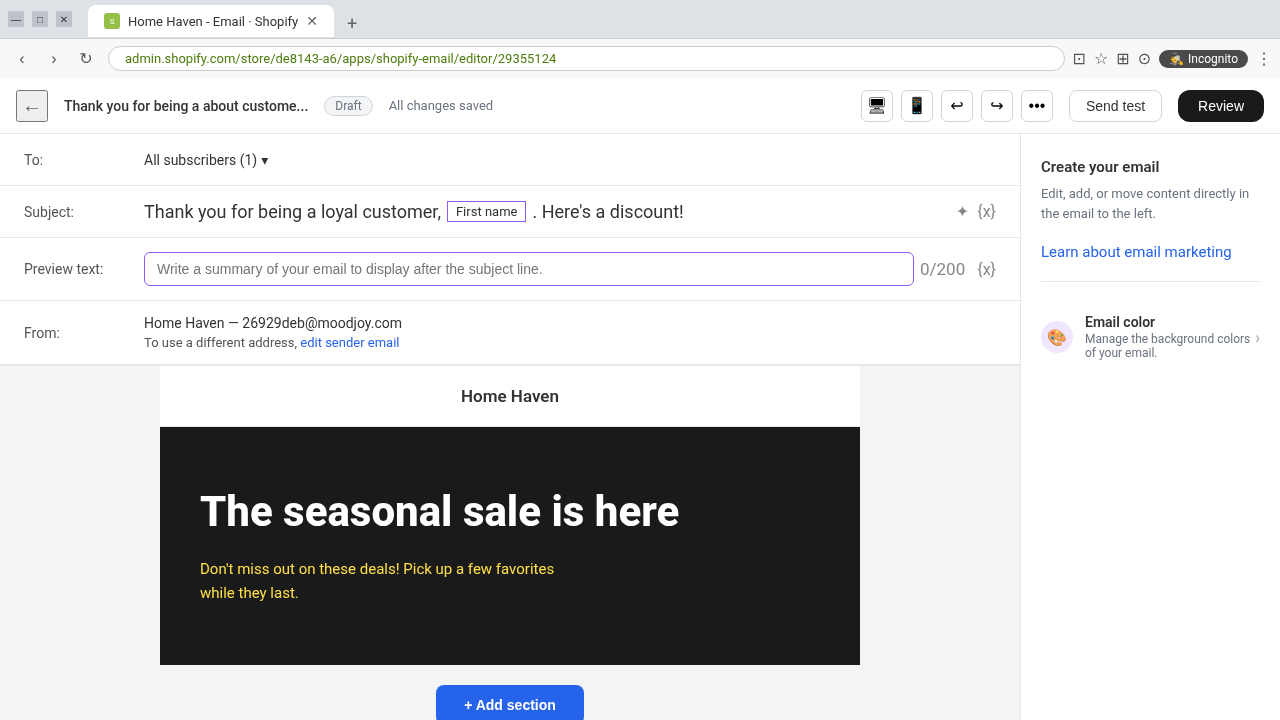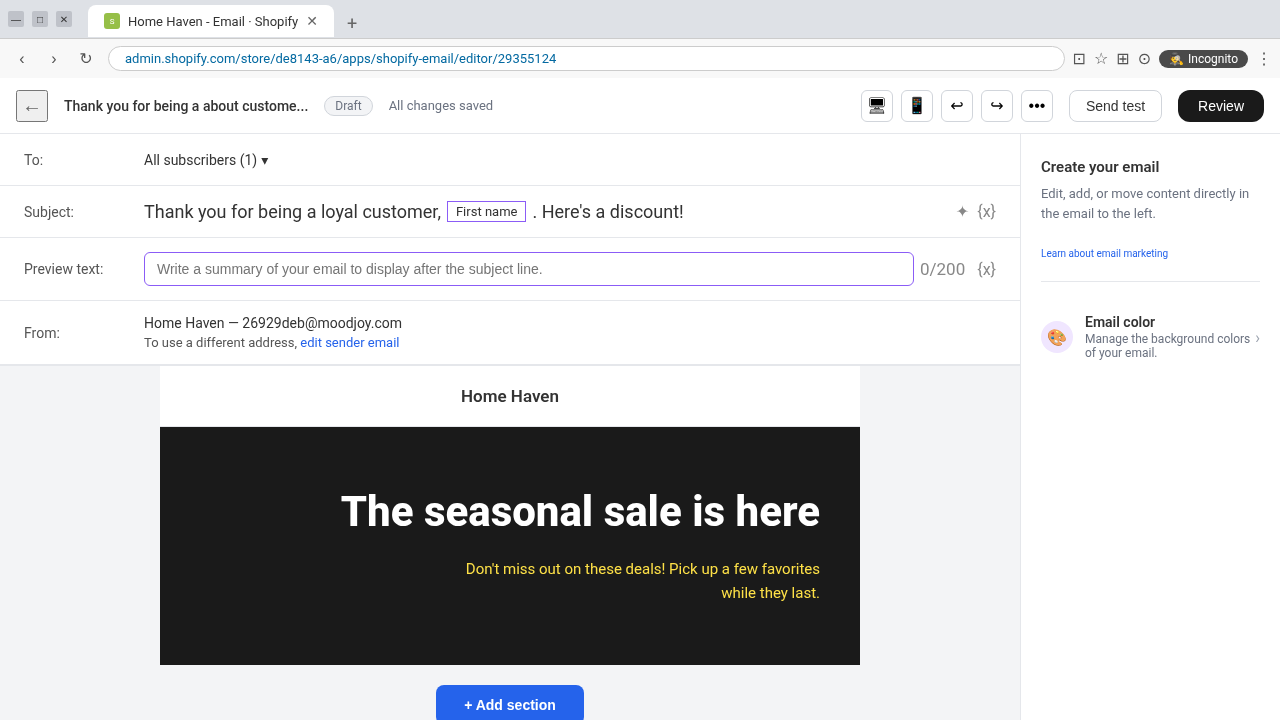--- a/index.html
+++ b/index.html
@@ -11,21 +11,21 @@
     .window-controls { display: flex; gap: 8px; align-items: center; }
     .win-btn { width: 16px; height: 16px; border-radius: 2px; border: none; cursor: pointer; display: flex; align-items: center; justify-content: center; font-size: 10px; color: #333; background: #bfc2c9; }
     .tab-bar { display: flex; align-items: flex-end; padding: 0 8px; height: 36px; gap: 4px; }
     .tab { display: flex; align-items: center; gap: 8px; background: #fff; border-radius: 8px 8px 0 0; padding: 0 16px; height: 32px; font-size: 13px; color: #333; cursor: pointer; min-width: 180px; }
     .tab .favicon { width: 16px; height: 16px; background: #96bf48; border-radius: 3px; display: flex; align-items: center; justify-content: center; font-size: 8px; color: white; }
     .tab .close-tab { margin-left: auto; color: #666; font-size: 14px; cursor: pointer; }
     .tab-new { width: 28px; height: 28px; display: flex; align-items: center; justify-content: center; border-radius: 50%; cursor: pointer; font-size: 18px; color: #666; }
     .address-bar { background: #f8f8f8; display: flex; align-items: center; height: 40px; padding: 0 8px; gap: 8px; border-top: 1px solid #ccc; }
     .nav-btns { display: flex; gap: 4px; align-items: center; }
     .nav-btn { width: 28px; height: 28px; border-radius: 50%; border: none; background: transparent; cursor: pointer; display: flex; align-items: center; justify-content: center; color: #555; font-size: 16px; }
-    .url-bar { flex: 1; background: #fff; border: 1px solid #ccc; border-radius: 20px; padding: 4px 16px; font-size: 13px; color: #0369a1; display: flex; align-items: center; }
+    .url-bar { flex: 1; background: #fff; border: 1px solid #ccc; border-radius: 20px; padding: 4px 16px; font-size: 13px; color: #4d7c0f; display: flex; align-items: center; }
     .browser-icons { display: flex; gap: 8px; align-items: center; color: #555; font-size: 16px; }
     .browser-icons span { cursor: pointer; }
     .incognito-badge { background: #4a4a4a; color: white; border-radius: 12px; padding: 2px 10px; font-size: 12px; display: flex; align-items: center; gap: 4px; }
 
     
     .app-header { background: #fff; height: 56px; display: flex; align-items: center; padding: 0 16px; gap: 16px; border-bottom: 1px solid #e5e7eb; }
     .back-btn { color: #666; font-size: 20px; cursor: pointer; width: 32px; height: 32px; display: flex; align-items: center; justify-content: center; }
     .email-title { font-size: 14px; color: #333; font-weight: 500; }
     .draft-badge { background: #f3f4f6; border: 1px solid #d1d5db; border-radius: 12px; padding: 2px 10px; font-size: 12px; color: #6b7280; }
     .saved-status { font-size: 13px; color: #6b7280; }
@@ -51,31 +51,31 @@
     .char-count { color: #888; font-size: 17px; white-space: nowrap; }
     .from-col { display: flex; flex-direction: column; gap: 4px; }
     .from-main { font-size: 14px; color: #333; }
     .from-link { font-size: 13px; color: #555; }
     .from-link a { color: #2563eb; text-decoration: none; }
 
     
     .email-preview { background: #f3f4f6; padding: 0; }
     .email-body { max-width: 700px; margin: 0 auto; background: #fff; }
     .email-brand { text-align: center; padding: 20px; font-size: 17px; font-weight: 600; color: #333; border-bottom: 1px solid #e5e7eb; }
-    .email-hero { background: #1a1a1a; padding: 60px 40px; text-align: right; }
+    .email-hero { background: #1a1a1a; padding: 60px 40px; text-align: left; }
     .hero-title { font-size: 42px; font-weight: 800; color: #fff; line-height: 1.2; margin-bottom: 20px; }
     .add-section-container { display: flex; justify-content: center; padding: 20px; }
     .add-section-btn { background: #2563eb; color: white; border: none; border-radius: 8px; padding: 12px 28px; font-size: 14px; font-weight: 600; cursor: pointer; display: flex; align-items: center; gap: 8px; }
 
     
     .right-sidebar { width: 260px; background: #fff; border-left: 1px solid #e5e7eb; padding: 24px 20px; display: flex; flex-direction: column; gap: 20px; }
     .sidebar-section { padding-bottom: 20px; border-bottom: 1px solid #e5e7eb; }
     .sidebar-title { font-size: 15px; font-weight: 600; color: #333; margin-bottom: 8px; }
     .sidebar-desc { font-size: 13px; color: #6b7280; line-height: 1.5; }
-    .sidebar-link { color: #2563eb; text-decoration: none; font-size: 10px; }
+    .sidebar-link { color: #2563eb; text-decoration: none; font-size: 15px; }
     .email-color-row { display: flex; align-items: center; padding: 12px 0; cursor: pointer; }
     .color-icon { width: 32px; height: 32px; border-radius: 50%; background: #f0e6ff; display: flex; align-items: center; justify-content: center; margin-right: 12px; font-size: 16px; }
     .color-info { flex: 1; }
     .color-title { font-size: 14px; font-weight: 600; color: #333; }
     .color-desc { font-size: 12px; color: #6b7280; margin-top: 2px; }
     .chevron-right { color: #9ca3af; font-size: 16px; }
   </style>
 </head>
 <body>
 

